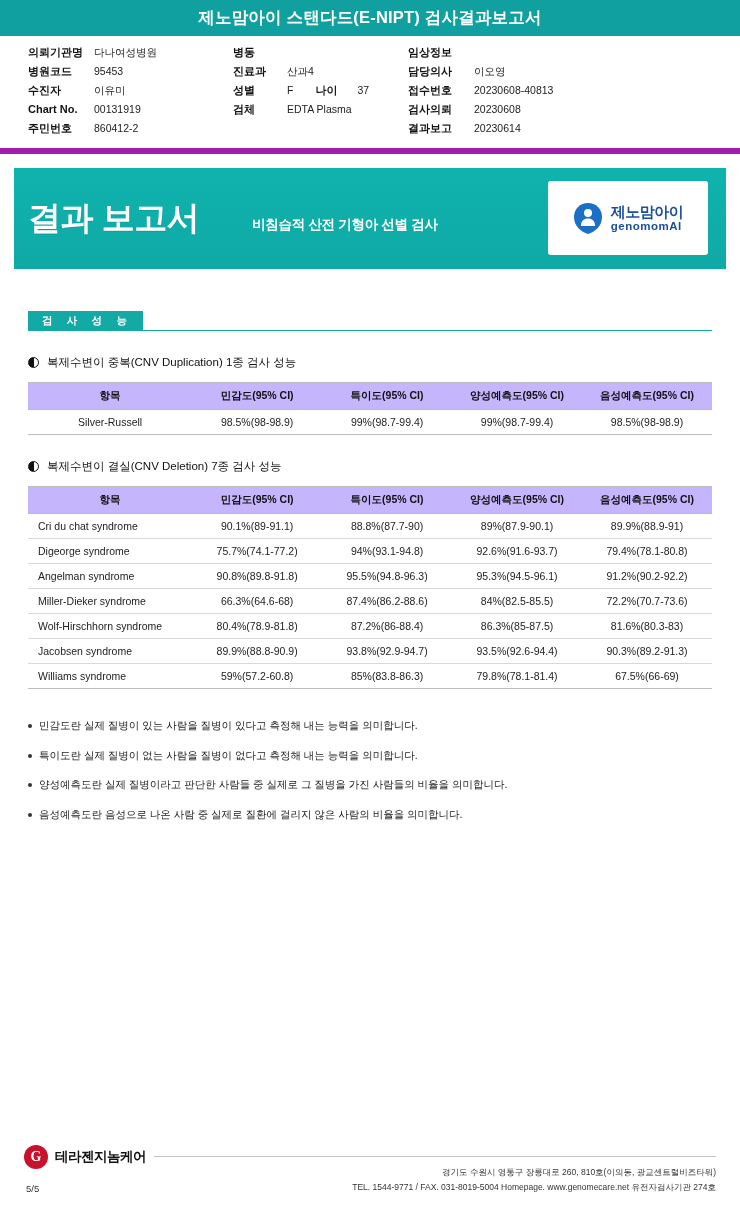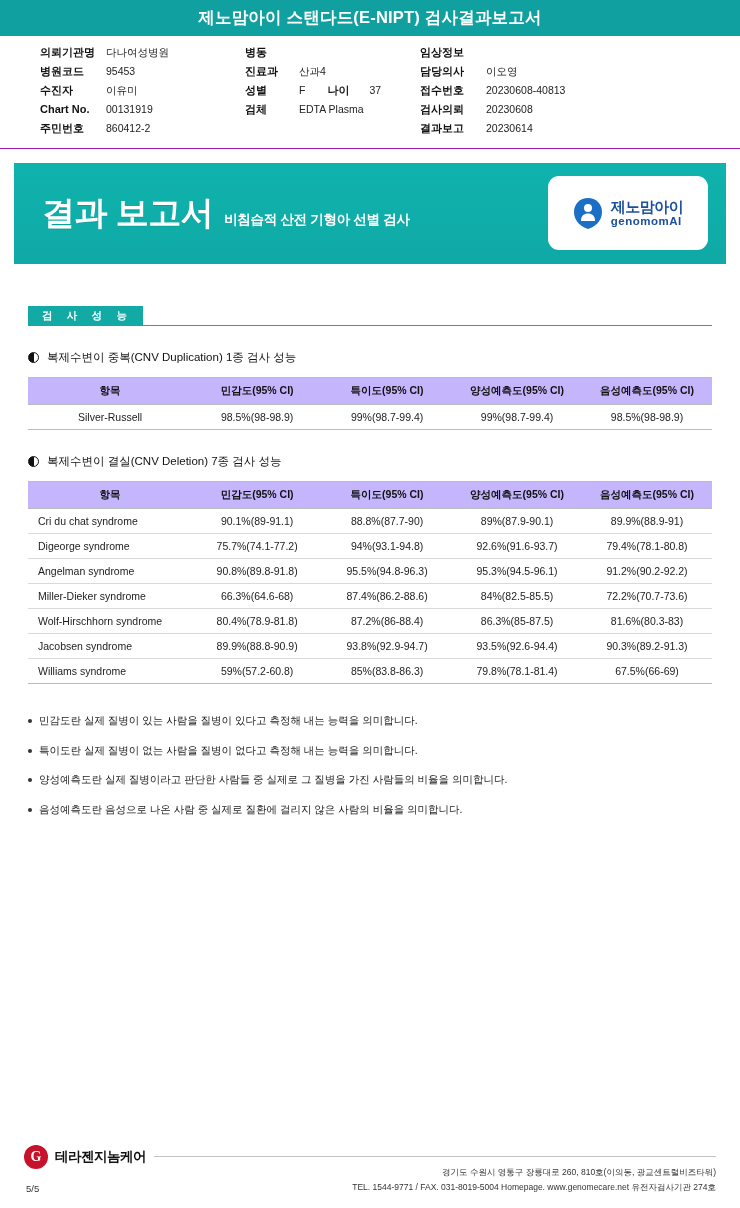--- a/index.html
+++ b/index.html
@@ -27,22 +27,22 @@
   }
   .title-bar .title {
     color: #ffffff;
     font-size: 16.5px;
     font-weight: bold;
     letter-spacing: 0.2px;
   }
 
   
   .patient-box {
-    border-bottom: 1px solid #a21caf;
-    padding: 9px 24px 12px 40px;
+    border-bottom: 6px solid #a21caf;
+    padding: 9px 24px 12px 28px;
     background: #fff;
   }
   .patient-grid {
     display: flex;
     font-size: 11px;
   }
   .pcol { display: flex; flex-direction: column; gap: 4px; }
   .pcol1 { width: 205px; }
   .pcol2 { width: 175px; }
   .pcol3 { flex: 1; }
@@ -72,23 +72,24 @@
   .banner {
     margin: 14px 14px 0 14px;
     height: 101px;
     background: #10b0ab;
     background: linear-gradient(180deg,#0fb3ad 0%, #0fa9a6 100%);
     position: relative;
     display: flex;
     align-items: center;
   }
   .banner-text {
-    margin-left: 28px;
+    margin-left: 14px;
     display: flex;
     align-items: baseline;
+    gap: 42px;
   }
   .banner-title {
     color: #ffffff;
     font-size: 33px;
     font-weight: bold;
     letter-spacing: -0.5px;
     text-shadow: 0 1px 0 rgba(0,0,0,.08);
   }
   .banner-sub {
     color: #ffffff;
@@ -97,21 +98,21 @@
     margin-left: 11px;
     letter-spacing: -0.3px;
   }
   .logo-card {
     position: absolute;
     right: 18px;
     top: 13px;
     width: 160px;
     height: 74px;
     background: #ffffff;
-    border-radius: 11px;
+    border-radius: 3px;
     display: flex;
     align-items: center;
     justify-content: center;
     gap: 8px;
   }
   .logo-mark {
     width: 30px; height: 34px;
     display: flex; align-items: center; justify-content: center;
   }
   .logo-words { display: flex; flex-direction: column; line-height: 1.05; }

